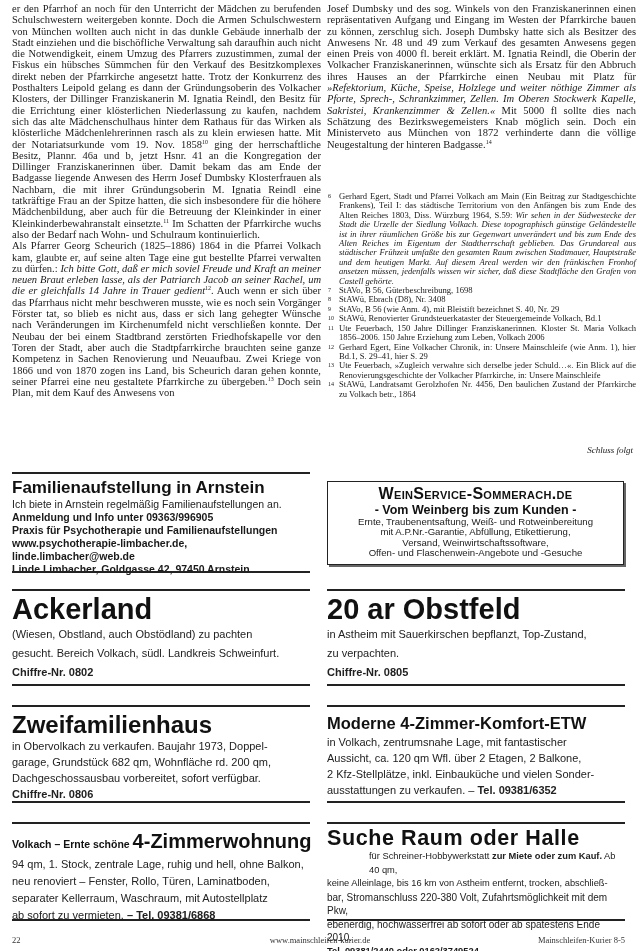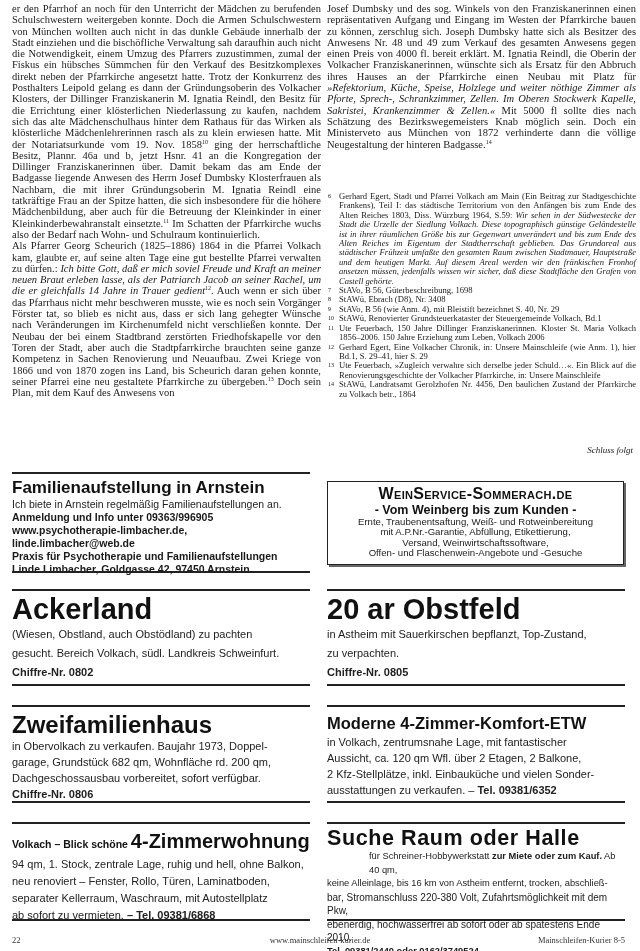--- a/index.html
+++ b/index.html
@@ -55,22 +55,22 @@
     <p class="fn"><span class="num">13</span><span>Ute Feuerbach, »Zugleich verwahre sich derselbe jeder Schuld…«. Ein Blick auf die Renovierungsgeschichte der Volkacher Pfarrkirche, in: Unsere Mainschleife</span></p>
     <p class="fn"><span class="num">14</span><span>StAWü, Landratsamt Gerolzhofen Nr. 4456, Den baulichen Zustand der Pfarrkirche zu Volkach betr., 1864</span></p>
   </div>
 <div class="schluss serif">Schluss folgt</div>
 
 <div class="rule" style="left:12px; top:472px; width:298px;"></div>
 <div class="ad sans" style="left:12px; top:478px; width:300px;">
   <div class="hl" style="font-size:17px; line-height:20px;">Familienaufstellung in Arnstein</div>
   <div style="font-size:10.5px; line-height:13px; color:#222;">Ich biete in Arnstein regelmäßig Familienaufstellungen an.</div>
   <div style="font-size:10.5px; line-height:13px; font-weight:bold;">Anmeldung und Info unter 09363/996905</div>
+  <div style="font-size:10.5px; line-height:13px; font-weight:bold;">Praxis für Psychotherapie und Familienaufstellungen</div>
   <div style="font-size:10.5px; line-height:13px; font-weight:bold;">www.psychotherapie-limbacher.de, linde.limbacher@web.de</div>
-  <div style="font-size:10.5px; line-height:13px; font-weight:bold;">Praxis für Psychotherapie und Familienaufstellungen</div>
   <div style="font-size:10.5px; line-height:13px; font-weight:bold;">Linde Limbacher, Goldgasse 42, 97450 Arnstein</div>
 </div>
 <div class="rule" style="left:12px; top:571px; width:298px;"></div>
 
 <div class="wein sans">
   <div class="brand">WeinService-Sommerach.de</div>
   <div class="slogan">- Vom Weinberg bis zum Kunden -</div>
   <div>Ernte, Traubenentsaftung, Weiß- und Rotweinbereitung</div>
   <div>mit A.P.Nr.-Garantie, Abfüllung, Etikettierung,</div>
   <div>Versand, Weinwirtschaftssoftware,</div>
@@ -110,21 +110,21 @@
   <div class="hl" style="font-size:16.5px; line-height:22px;">Moderne 4-Zimmer-Komfort-ETW</div>
   <div class="body">in Volkach, zentrumsnahe Lage, mit fantastischer</div>
   <div class="body">Aussicht, ca. 120 qm Wfl. über 2 Etagen, 2 Balkone,</div>
   <div class="body">2 Kfz-Stellplätze, inkl. Einbauküche und vielen Sonder-</div>
   <div class="body"><span>ausstattungen zu verkaufen. – </span><b>Tel. 09381/6352</b></div>
 </div>
 <div class="rule" style="left:327px; top:801px; width:298px;"></div>
 
 <div class="rule" style="left:12px; top:822px; width:298px;"></div>
 <div class="ad sans" style="left:12px; top:829px; width:300px;">
-  <div class="hl" style="line-height:24px;"><span style="font-size:10.5px;">Volkach – Blick schöne </span><span style="font-size:20px;">4-Zimmerwohnung</span></div>
+  <div class="hl" style="line-height:24px;"><span style="font-size:10.5px;">Volkach – Ernte schöne </span><span style="font-size:20px;">4-Zimmerwohnung</span></div>
   <div class="body" style="line-height:17px;">94 qm, 1. Stock, zentrale Lage, ruhig und hell, ohne Balkon,</div>
   <div class="body" style="line-height:17px;">neu renoviert – Fenster, Rollo, Türen, Laminatboden,</div>
   <div class="body" style="line-height:17px;">separater Kellerraum, Waschraum, mit Autostellplatz</div>
   <div class="body" style="line-height:17px;"><span>ab sofort zu vermieten. </span><b>– Tel. 09381/6868</b></div>
 </div>
 <div class="rule" style="left:12px; top:919px; width:298px;"></div>
 
 <div class="rule" style="left:327px; top:822px; width:298px;"></div>
 <div class="ad sans" style="left:327px; top:827px; width:300px;">
   <div class="hl" style="font-size:21.5px; line-height:23px; letter-spacing:0.6px;">Suche Raum oder Halle</div>

